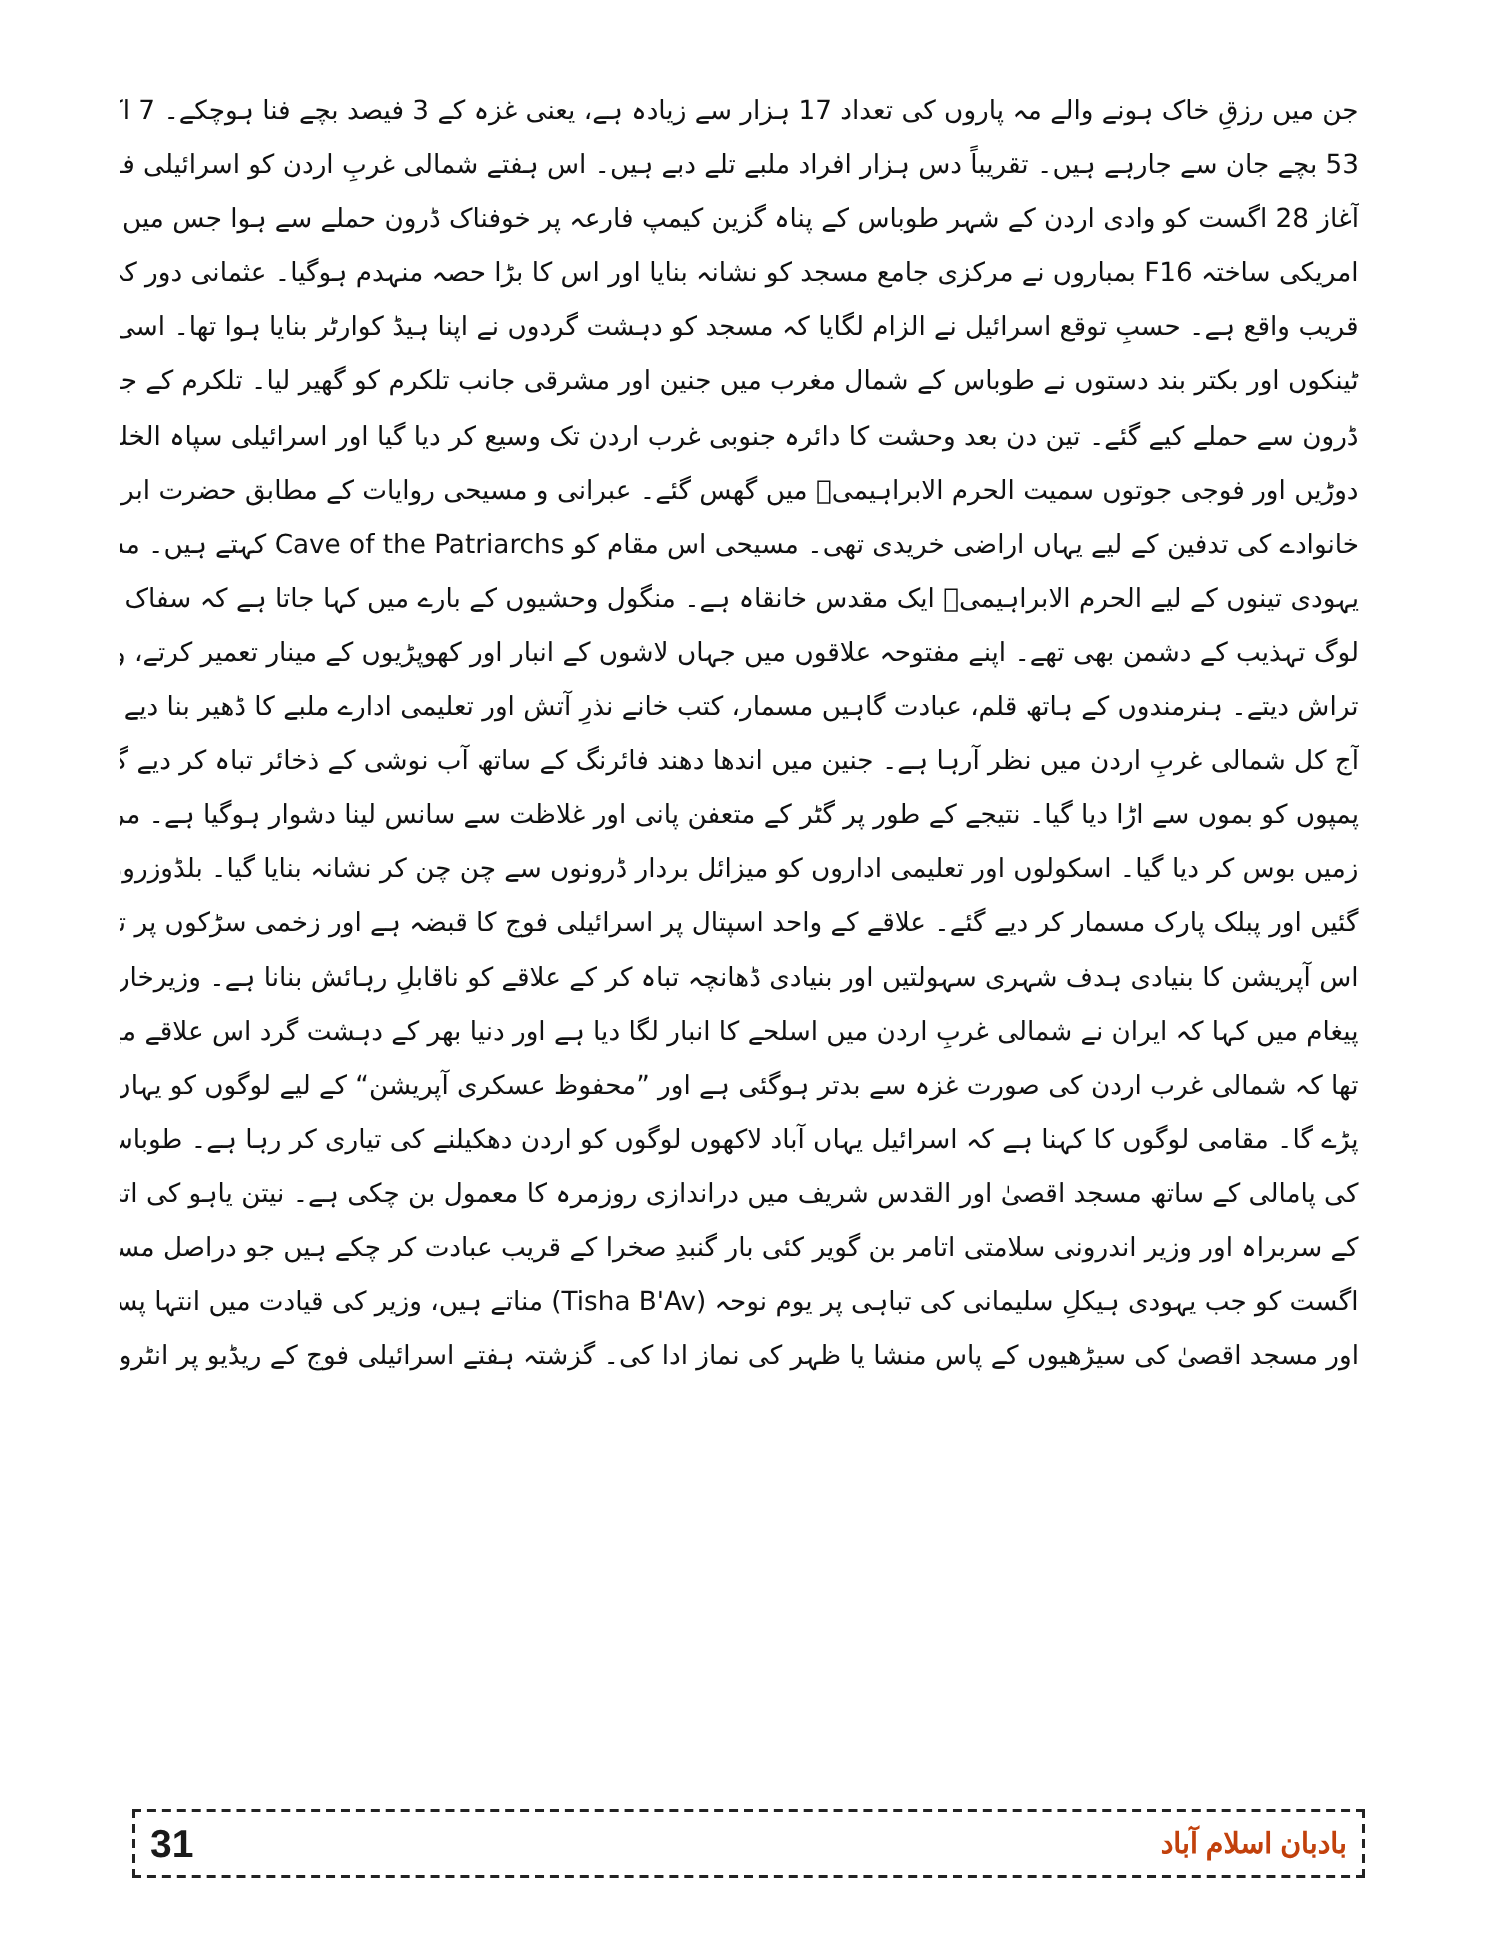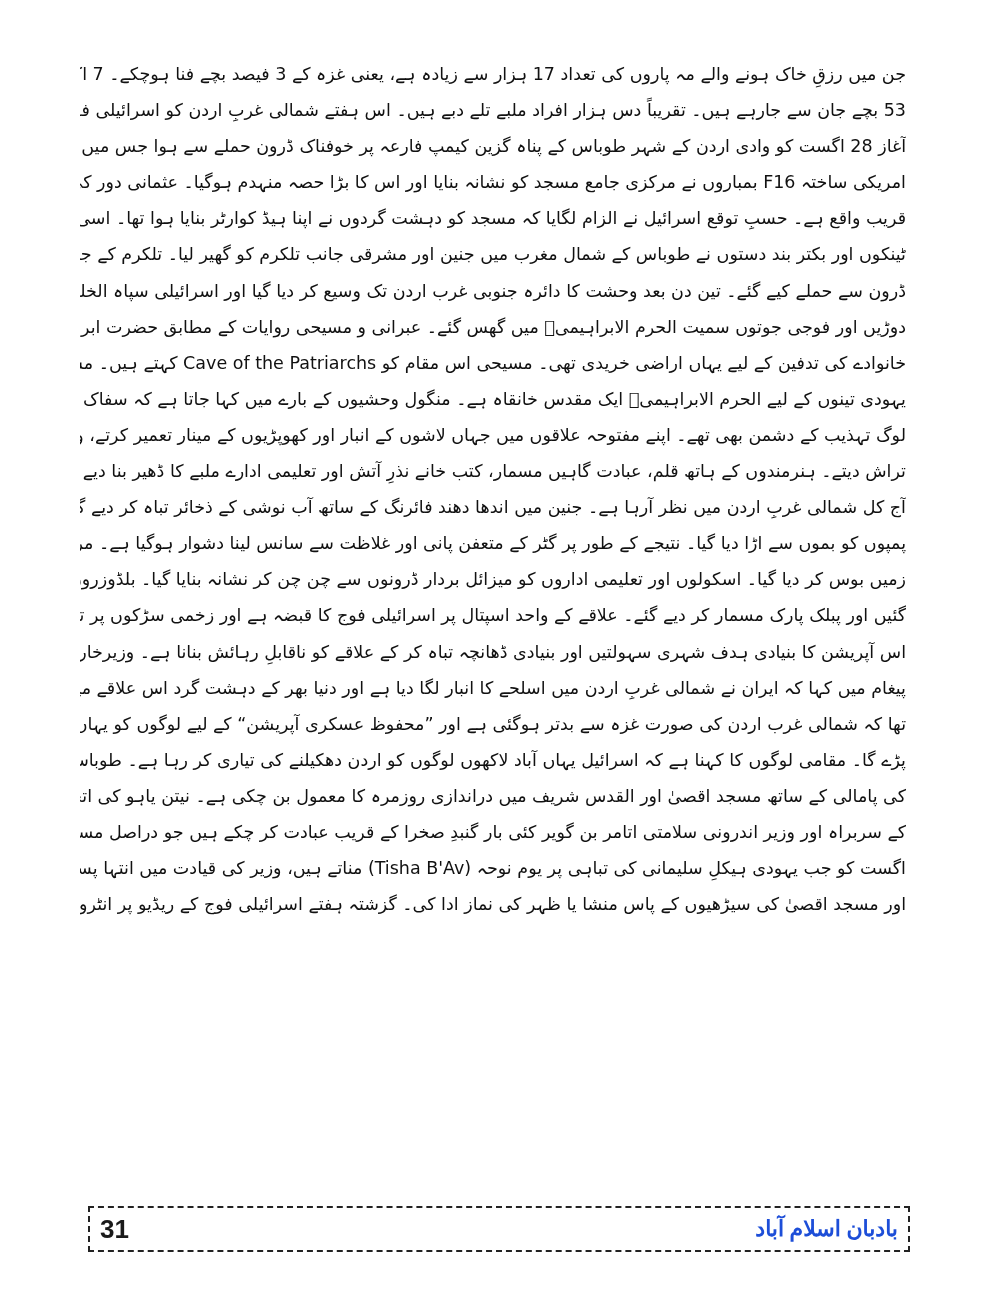--- a/index.html
+++ b/index.html
@@ -51,24 +51,24 @@
     margin-top: 20px;
   }
   .page-number {
     font-family: "Liberation Sans", sans-serif;
     font-weight: bold;
     font-size: 26px;
     color: #1a1a1a;
     direction: ltr;
   }
   .magazine-name {
-    font-family: Liberation Serif, serif;
+    font-family: Liberation Sans, sans-serif;
     font-weight: bold;
-    font-size: 22px;
-    color: #1d4ed8;
+    font-size: 19px;
+    color: #c2410c;
     direction: rtl;
   }
 </style>
 </head>
 <body>
 
 <div class="page-body">
   <div>
     <span class="line">جن میں رزقِ خاک ہونے والے مہ پاروں کی تعداد 17 ہزار سے زیادہ ہے، یعنی غزہ کے 3 فیصد بچے فنا ہوچکے۔ 7 اکتوبر سے آج تک ہر روز</span>
     <span class="line">53 بچے جان سے جارہے ہیں۔ تقریباً دس ہزار افراد ملبے تلے دبے ہیں۔ اس ہفتے شمالی غربِ اردن کو اسرائیلی فوج نے روند ڈالا۔ حملے کا</span>

